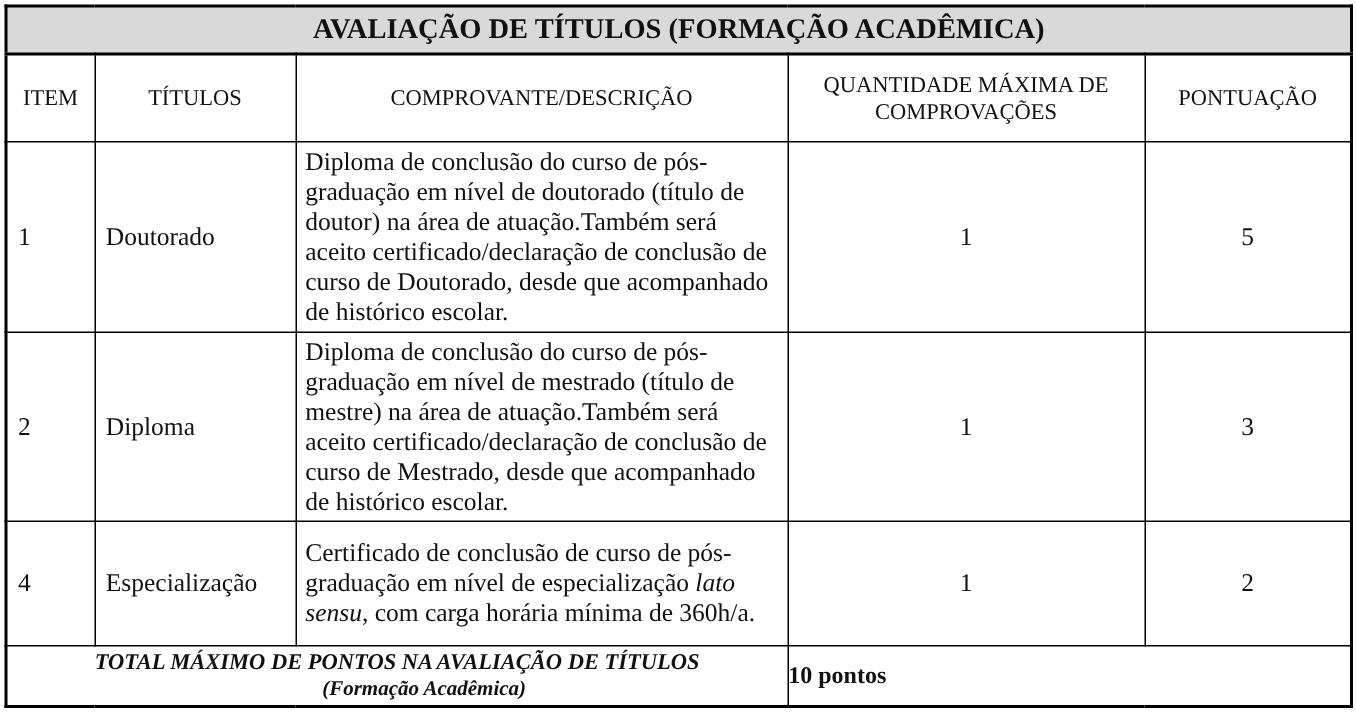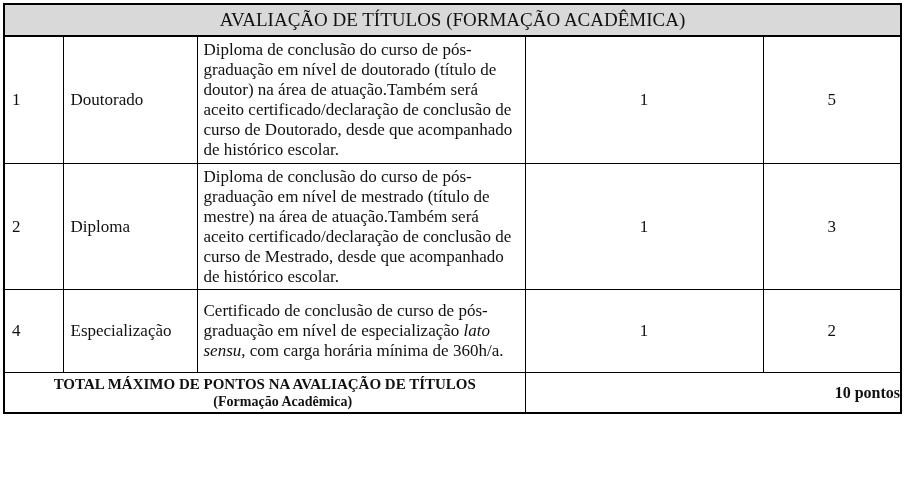--- a/index.html
+++ b/index.html
@@ -27,21 +27,21 @@
     table.grid td {
       border: 1px solid #000;
       padding: 0;
       vertical-align: middle;
       font-size: 17px;
       line-height: 20px;
     }
     .title-cell {
       background: #d9d9d9;
       text-align: center;
-      font-weight: normal;
+      font-weight: bold;
       font-size: 19px !important;
       height: 30px;
       border-bottom: 2px solid #000 !important;
     }
     .hdr {
       text-align: center;
       height: 57px;
       font-size: 15px !important;
       line-height: 18px !important;
     }
@@ -51,43 +51,51 @@
     .c-center { text-align: center; }
     .row-1 td { height: 126px; }
     .row-2 td { height: 125px; }
     .row-3 td { height: 82px; }
     .total-row td { height: 39px; border-top: 2px solid #000; }
     .total-label {
       text-align: center;
       font-weight: bold;
       font-size: 15px !important;
       line-height: 17px !important;
+      font-style: italic;
     }
     .total-label .sub { font-size: 14px; padding-left: 36px; }
     .total-value {
-      text-align: right;
+      text-align: left;
       font-weight: bold;
       font-size: 16px !important;
     }
     em { }
   </style>
 </head>
 <body>
 
 <table class="grid">
   <colgroup>
     <col style="width:59px">
     <col style="width:134px">
     <col style="width:328px">
     <col style="width:238px">
     <col style="width:138px">
   </colgroup>
   <tbody>
       <tr>
     <td colspan="5" class="title-cell">AVALIAÇÃO DE TÍTULOS (FORMAÇÃO ACADÊMICA)</td>
+  </tr>
+  <tr>
+    <td class="hdr">ITEM</td>
+    <td class="hdr">TÍTULOS</td>
+    <td class="hdr">COMPROVANTE/DESCRIÇÃO</td>
+    <td class="hdr">QUANTIDADE MÁXIMA DE COMPROVAÇÕES</td>
+    <td class="hdr">PONTUAÇÃO</td>
   </tr>
   <tr class="row-1">
     <td class="c-item">1</td>
     <td class="c-title">Doutorado</td>
     <td class="c-desc">Diploma de conclusão do curso de pós-graduação em nível de doutorado (título de doutor) na área de atuação.Também será aceito certificado/declaração de conclusão de curso de Doutorado, desde que acompanhado de histórico escolar.</td>
     <td class="c-center">1</td>
     <td class="c-center">5</td>
   </tr>
   <tr class="row-2">
     <td class="c-item">2</td>

